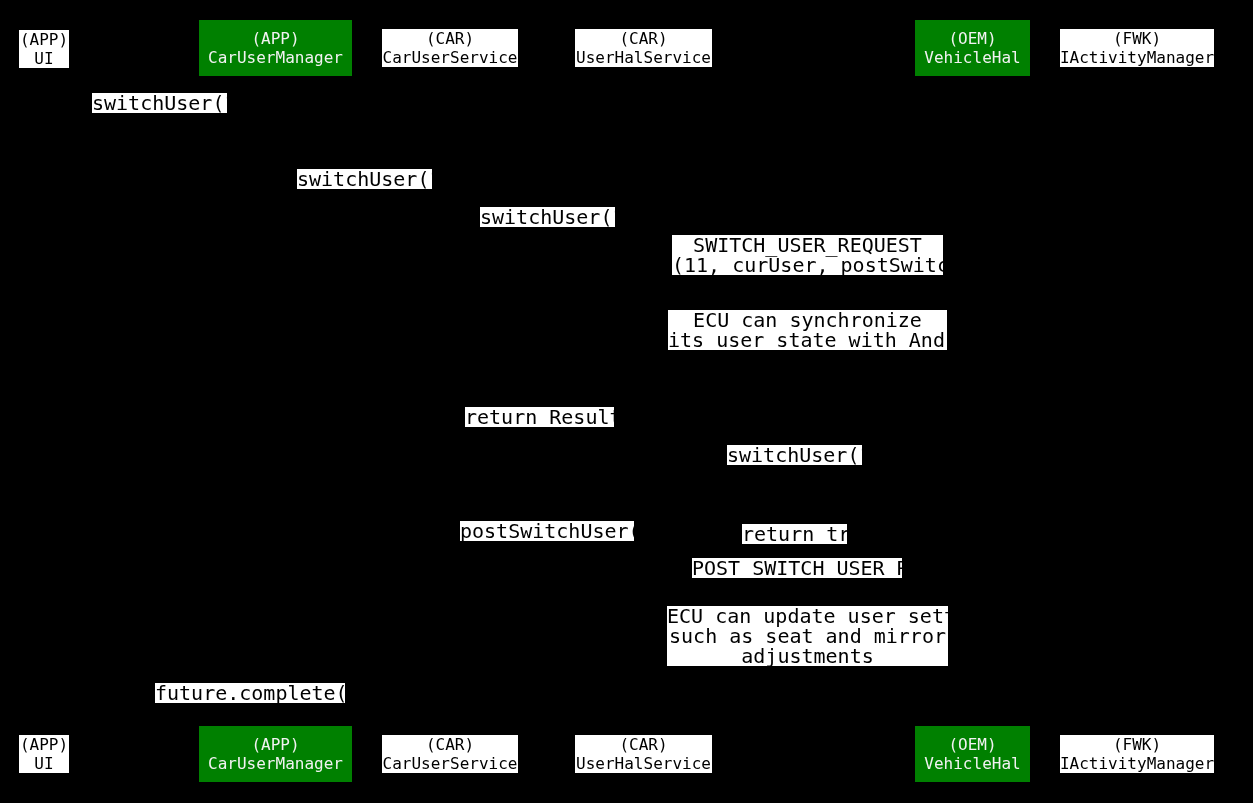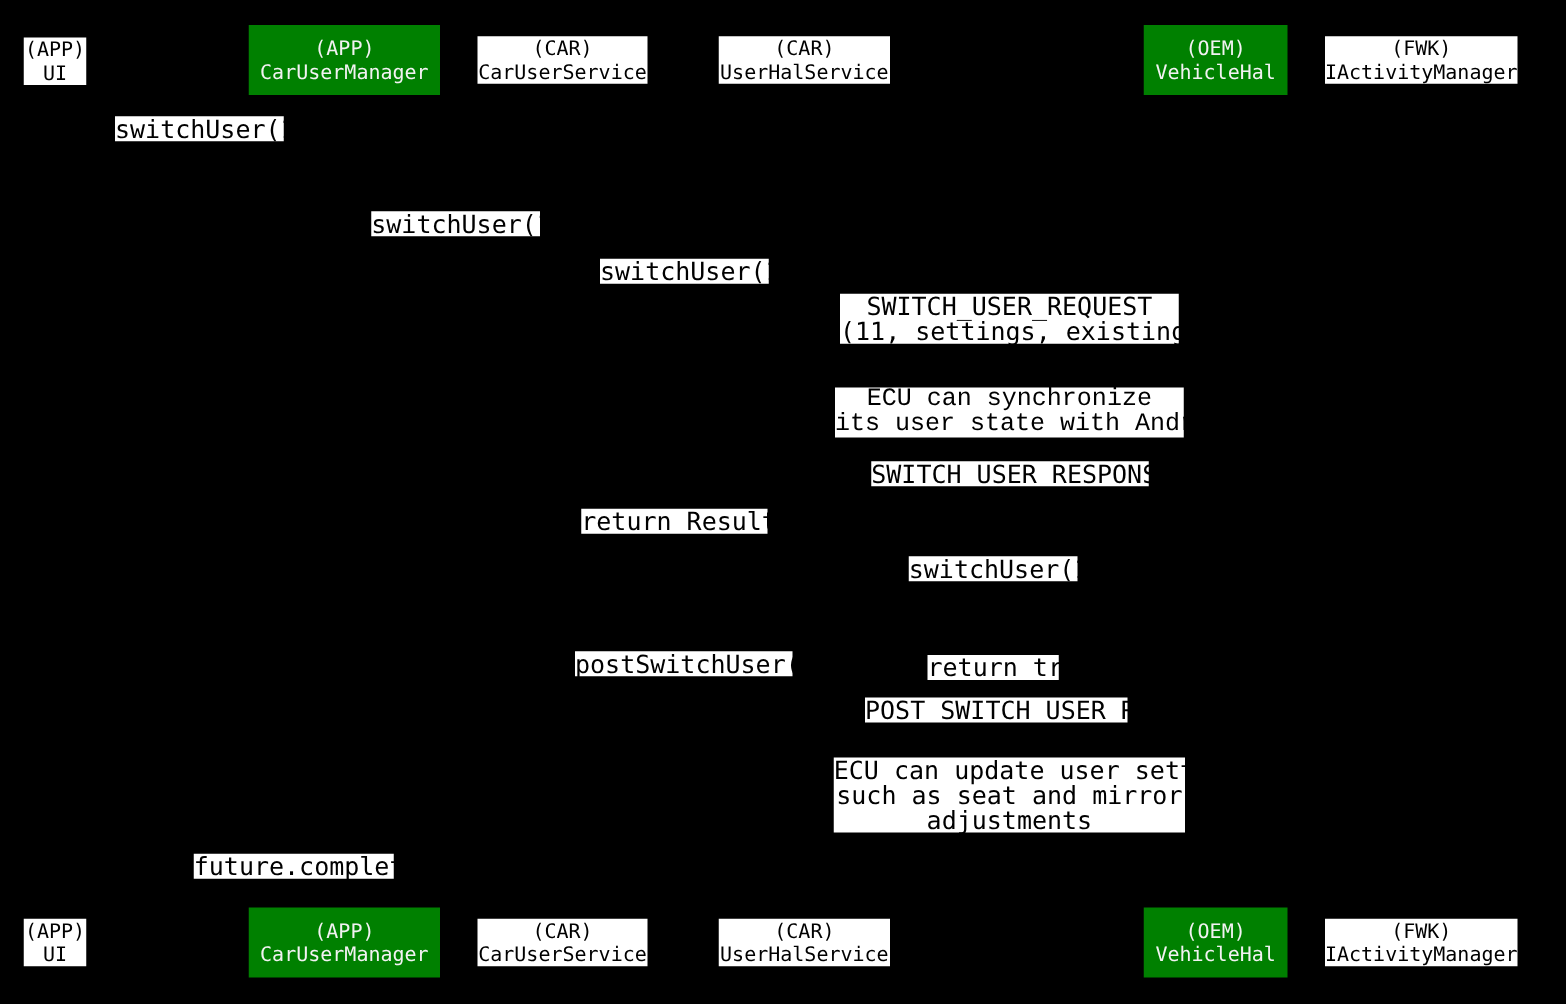--- a/index.html
+++ b/index.html
@@ -71,33 +71,32 @@
   </div>
   <div class="participant p-white" style="left:1060px; top:29px; width:154px; height:38px;">
     <span>(FWK)</span>
     <span>IActivityManager</span>
   </div>
 
   <div class="msg" style="left:92px;  top:93px;  width:135px;">switchUser(11)</div>
   <div class="msg" style="left:297px; top:169px; width:135px;">switchUser(11)</div>
   <div class="msg" style="left:480px; top:207px; width:135px;">switchUser(11)</div>
   <div class="msg" style="left:672px; top:235px; width:271px;">SWITCH_USER_REQUEST
-(11, settings, existingUsers)</div>
-  <div class="msg" style="left:668px; top:310px; width:279px;font-family:Liberation Mono, monospace;">ECU can synchronize
+(11, curUser, postSwitchUser)</div>
+  <div class="msg" style="left:668px; top:310px; width:279px;">ECU can synchronize
 its user state with Android's</div>
-  <div class="msg" style="left:697px; top:369px; width:222px;">SWITCH_USER_RESPONSE:OK</div>
   <div class="msg" style="left:465px; top:407px; width:149px;">return Result(ok)</div>
   <div class="msg" style="left:727px; top:445px; width:135px;">switchUser(11)</div>
   <div class="msg" style="left:742px; top:483px; width:105px;margin-top:41px;">return true</div>
   <div class="msg" style="left:460px; top:521px; width:174px;">postSwitchUser(3)</div>
   <div class="msg" style="left:692px; top:558px; width:210px;">POST_SWITCH_USER_REQUEST</div>
   <div class="msg" style="left:667px; top:606px; width:281px;">ECU can update user settings,
 such as seat and mirror
 adjustments</div>
-  <div class="msg" style="left:155px; top:683px; width:160px;">future.complete(ok)</div>
+  <div class="msg" style="left:155px; top:683px; width:190px;">future.complete(ok)</div>
 
   <div class="participant p-white" style="left:19px; top:735px; width:50px; height:38px;">
     <span>(APP)</span>
     <span>UI</span>
   </div>
   <div class="participant p-green" style="left:199px; top:726px; width:153px; height:56px;">
     <span>(APP)</span>
     <span>CarUserManager</span>
   </div>
   <div class="participant p-white" style="left:382px; top:735px; width:136px; height:38px;">

